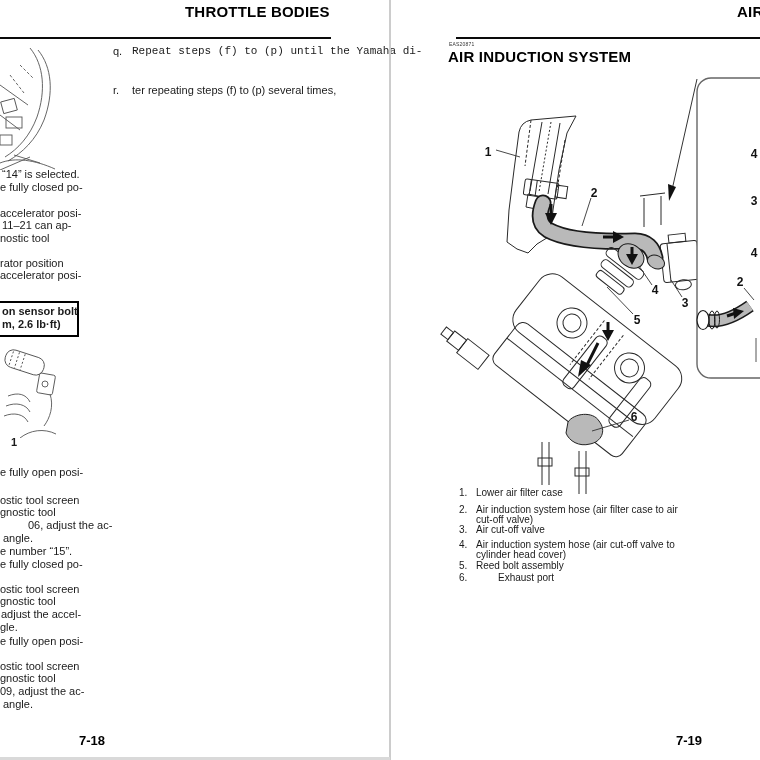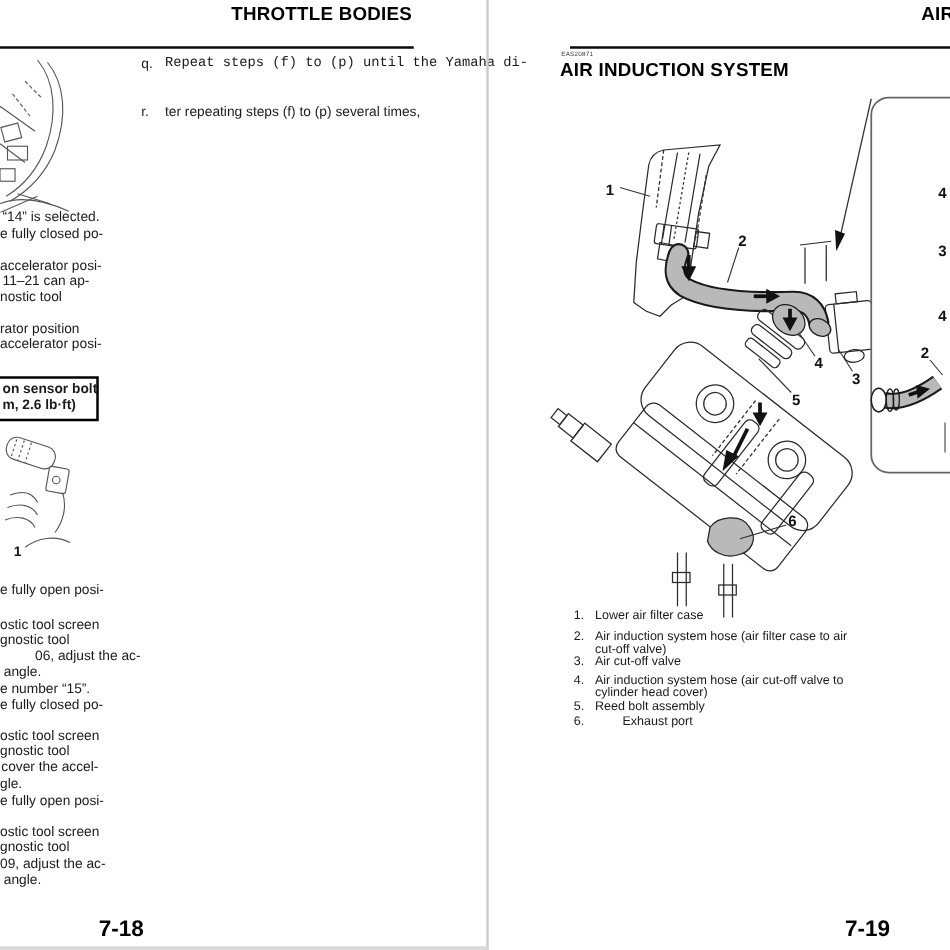--- a/index.html
+++ b/index.html
@@ -4,21 +4,21 @@
 <style>
   html,body{margin:0;padding:0;background:#fff;}
   .stage{position:relative;width:760px;height:760px;overflow:hidden;background:#ffffff;
          font-family:"Liberation Sans",sans-serif;color:#1a1a1a;}
   .abs{position:absolute;}
   .t11{font-size:11px;line-height:13px;white-space:nowrap;color:#1a1a1a;}
   .t10{font-size:10px;line-height:12px;white-space:nowrap;color:#1a1a1a;}
   .bold{font-weight:bold;}
   .hdr{font-size:15px;font-weight:bold;letter-spacing:.2px;white-space:nowrap;color:#000;}
   .rule{height:2px;background:#0a0a0a;}
-  .pagenum{font-size:18px;font-weight:bold;color:#000;white-space:nowrap;}
+  .pagenum{font-size:13px;font-weight:bold;color:#000;white-space:nowrap;}
   .code{font-size:5px;letter-spacing:.2px;color:#333;white-space:nowrap;}
   svg text{font-family:"Liberation Sans",sans-serif;font-weight:bold;font-size:12px;fill:#111;}
 </style>
 </head>
 <body>
 
 <div class="stage">
 
   <div class="abs hdr" style="left:185px;top:3px;">THROTTLE BODIES</div>
   <div class="abs rule" style="left:0;top:37px;width:331px;"></div>
@@ -75,21 +75,21 @@
 
   <div class="abs t11" style="left:0;top:466px;">e fully open posi-</div>
   <div class="abs t11" style="left:0;top:494px;">ostic tool screen</div>
   <div class="abs t11" style="left:0;top:506px;">gnostic tool</div>
   <div class="abs t11" style="left:0;top:519px;margin-left:28px;">06, adjust the ac-</div>
   <div class="abs t11" style="left:3px;top:532px;">angle.</div>
   <div class="abs t11" style="left:0;top:545px;">e number “15”.</div>
   <div class="abs t11" style="left:0;top:558px;">e fully closed po-</div>
   <div class="abs t11" style="left:0;top:583px;">ostic tool screen</div>
   <div class="abs t11" style="left:0;top:595px;">gnostic tool</div>
-  <div class="abs t11" style="left:1px;top:608px;">cover the accel-</div>
+  <div class="abs t11" style="left:1px;top:608px;">adjust the accel-</div>
   <div class="abs t11" style="left:0;top:621px;">gle.</div>
   <div class="abs t11" style="left:0;top:635px;">e fully open posi-</div>
   <div class="abs t11" style="left:0;top:660px;">ostic tool screen</div>
   <div class="abs t11" style="left:0;top:672px;">gnostic tool</div>
   <div class="abs t11" style="left:0;top:685px;">09, adjust the ac-</div>
   <div class="abs t11" style="left:3px;top:698px;">angle.</div>
 
   <div class="abs pagenum" style="left:79px;top:733px;">7-18</div>
 
   <div class="abs" style="left:389px;top:0;width:2px;height:760px;background:#cccccc;"></div>

